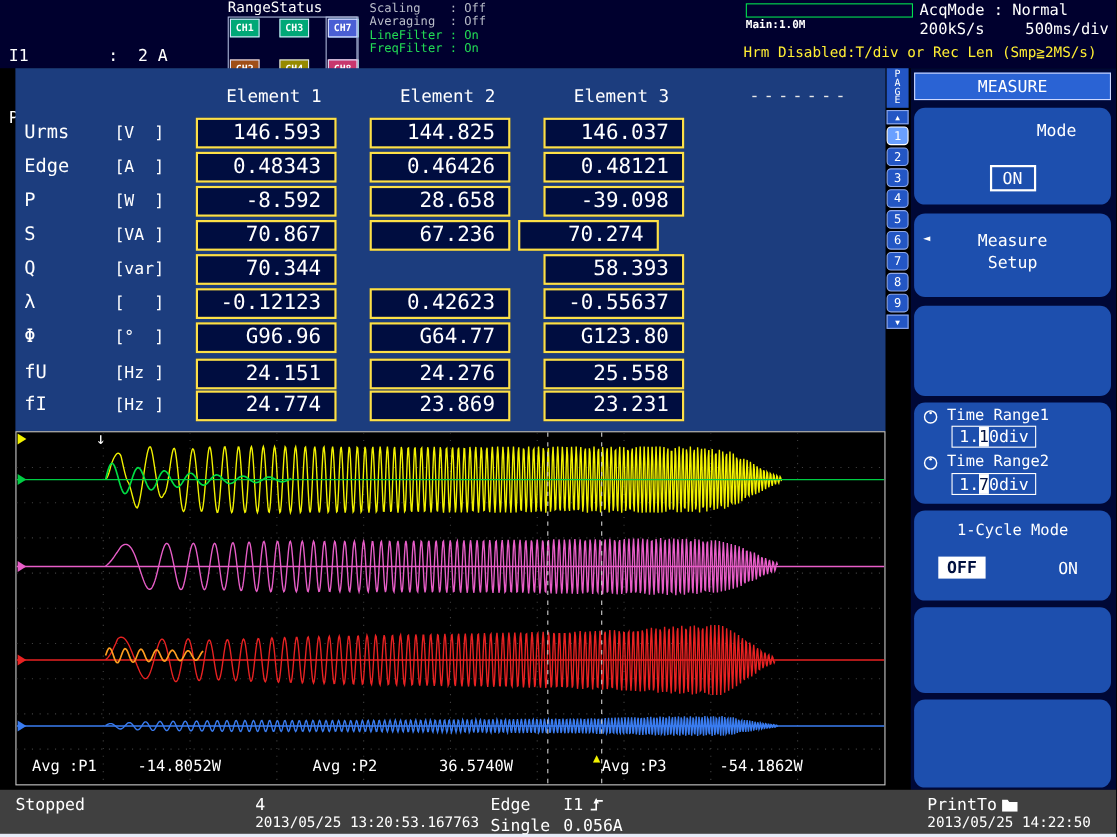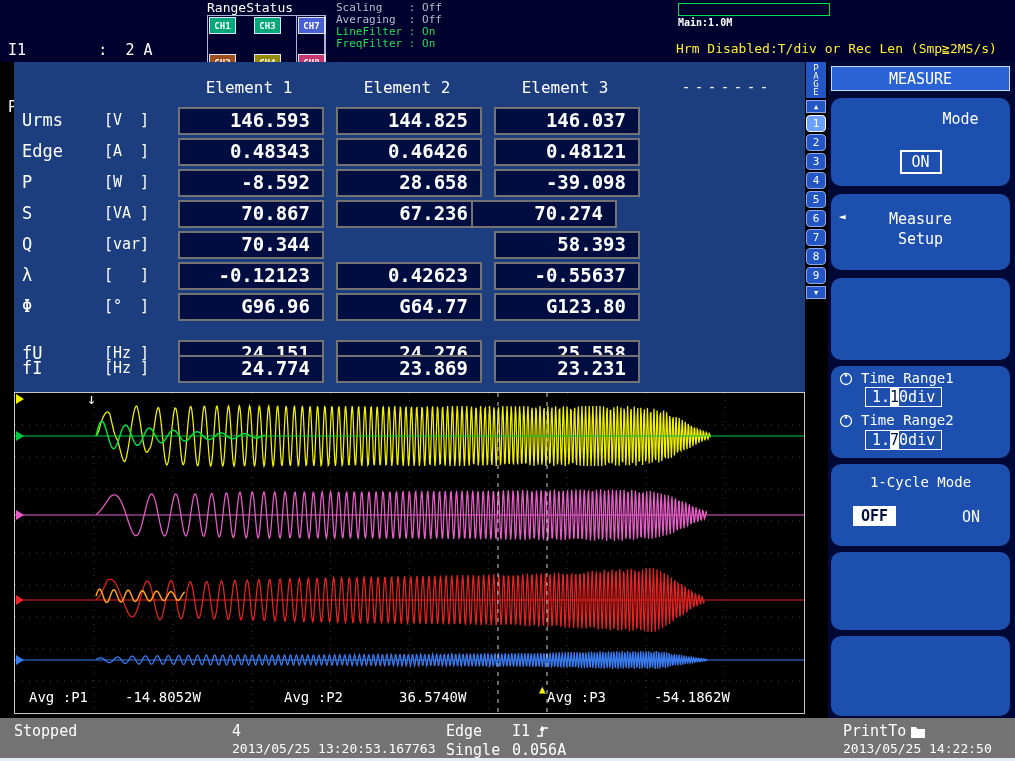--- a/index.html
+++ b/index.html
@@ -20,22 +20,22 @@
   .acq-row2{display:flex;justify-content:space-between;}
   .hrm{position:absolute;left:676px;top:41px;font-size:13px;color:#ffee33;white-space:pre;}
   
   .mpanel{position:absolute;left:14px;top:62px;width:791px;height:330px;background:#1c3d7e;}
   .mhead{position:absolute;top:16px;font-size:16px;width:142px;text-align:center;}
   .mdash{position:absolute;top:16px;left:648px;width:130px;text-align:center;
          letter-spacing:4px;color:#e8e8e8;font-size:15px;}
   .m-row{position:absolute;left:0;height:28px;width:100%;}
   .m-name{position:absolute;left:8px;top:3px;font-size:17px;}
   .m-unit{position:absolute;left:90px;top:4px;font-size:15px;white-space:pre;}
-  .m-box{position:absolute;top:0;width:146px;height:28px;border:2px solid #737373;background:#000d40;
-         box-sizing:border-box;font-size:19px;text-align:right;padding-right:12px;line-height:23px;font-weight:bold;}
+  .m-box{position:absolute;top:0;width:128px;height:28px;border:2px solid #fde047;background:#000d40;
+         box-sizing:border-box;font-size:19px;text-align:right;padding-right:12px;line-height:23px;}
   
   .wave{position:absolute;left:14px;top:392px;width:791px;height:322px;background:#000;
         border:1px solid #c8c8c8;box-sizing:border-box;}
   .trig-arrow{position:absolute;left:72px;top:-3px;font-size:15px;color:#fff;}
   .cursor-flag{position:absolute;left:524px;top:290px;color:#f2f200;font-size:11px;}
   .wmarker{position:absolute;left:1px;width:0;height:0;border-top:5px solid transparent;
            border-bottom:5px solid transparent;border-left:8px solid #fff;}
   .ro{position:absolute;top:296px;font-size:14px;white-space:pre;}
   
   .pagenav{position:absolute;left:806px;top:62px;width:22px;}
@@ -68,21 +68,21 @@
   .tr-value{position:absolute;left:34px;border:1px solid #fff;padding:0 6px;font-size:15px;line-height:18px;}
   .tr-hl{background:#fff;color:#001040;}
   #btn-cycle{top:402px;height:82px;}
   .cycle-label{position:absolute;top:10px;width:100%;text-align:center;font-size:14px;}
   .cycle-off{position:absolute;left:22px;top:42px;background:#fff;color:#001040;padding:1px 8px;
              font-size:15px;font-weight:bold;}
   .cycle-on{position:absolute;right:30px;top:44px;font-size:15px;}
   #btn-empty2{top:490px;height:78px;}
   #btn-empty3{top:574px;height:80px;}
   
-  .statusbar{position:absolute;left:0;top:718px;width:1015px;height:43px;background:#737373;
+  .statusbar{position:absolute;left:0;top:718px;width:1015px;height:43px;background:#404040;
              border-bottom:3px solid #e8ecf8;box-sizing:border-box;}
   .sb{position:absolute;font-size:15px;white-space:pre;}
   .sb.small{font-size:13px;}
   .trig{position:absolute;display:flex;gap:6px;align-items:center;font-size:15px;}
   .printto{position:absolute;display:flex;gap:4px;align-items:center;font-size:15px;cursor:pointer;}
 </style>
 </head>
 <body>
 
 <div class="root">
@@ -101,20 +101,27 @@
         <div class="badge" style="background: rgb(150, 138, 0);">CH4</div>
         <div class="badge" style="background: rgb(0, 168, 119);">CH6</div>
       </div>
     <div class="badges" id="badges-ext" style="left:296px;top:15px;grid-template-columns:25px;">
         <div class="badge" style="background: rgb(74, 95, 212);">CH7</div>
         <div class="badge" style="background: rgb(200, 55, 110);">CH8</div>
       </div>
     <div class="filters" id="filters"><div class="filter-line filter-off">Scaling    : Off</div><div class="filter-line filter-off">Averaging  : Off</div><div class="filter-line filter-on">LineFilter : On</div><div class="filter-line filter-on">FreqFilter : On</div></div>
     <div class="mainbox"></div>
     <div class="mainmem">Main:1.0M</div>
+    <div class="acq">
+      <div>AcqMode : Normal</div>
+      <div class="acq-row2">
+        <span>200kS/s</span>
+        <span>500ms/div</span>
+      </div>
+    </div>
     <div class="hrm">Hrm Disabled:T/div or Rec Len (Smp≧2MS/s)</div>
   </div>
 
   <div class="mpanel">
     <div class="mhead" style="left:164px">Element 1</div>
     <div class="mhead" style="left:322px">Element 2</div>
     <div class="mhead" style="left:480px">Element 3</div>
     <div class="mdash">-------</div>
     <div id="measure-rows">
         <div class="m-row" style="top: 45px;">
@@ -158,21 +165,21 @@
           <div class="m-box" style="left: 322px;">0.42623</div>
           <div class="m-box" style="left: 480px;">-0.55637</div>
         </div>
         <div class="m-row" style="top: 231px;">
           <div class="m-name">Φ</div>
           <div class="m-unit">[°  ]</div>
           <div class="m-box" style="left: 164px;">G96.96</div>
           <div class="m-box" style="left: 322px;">G64.77</div>
           <div class="m-box" style="left: 480px;">G123.80</div>
         </div>
-        <div class="m-row" style="top: 278px;">
+        <div class="m-row" style="top: 264px;">
           <div class="m-name">fU</div>
           <div class="m-unit">[Hz ]</div>
           <div class="m-box" style="left: 164px;">24.151</div>
           <div class="m-box" style="left: 322px;">24.276</div>
           <div class="m-box" style="left: 480px;">25.558</div>
         </div>
         <div class="m-row" style="top: 293px;">
           <div class="m-name">fI</div>
           <div class="m-unit">[Hz ]</div>
           <div class="m-box" style="left: 164px;">24.774</div>

